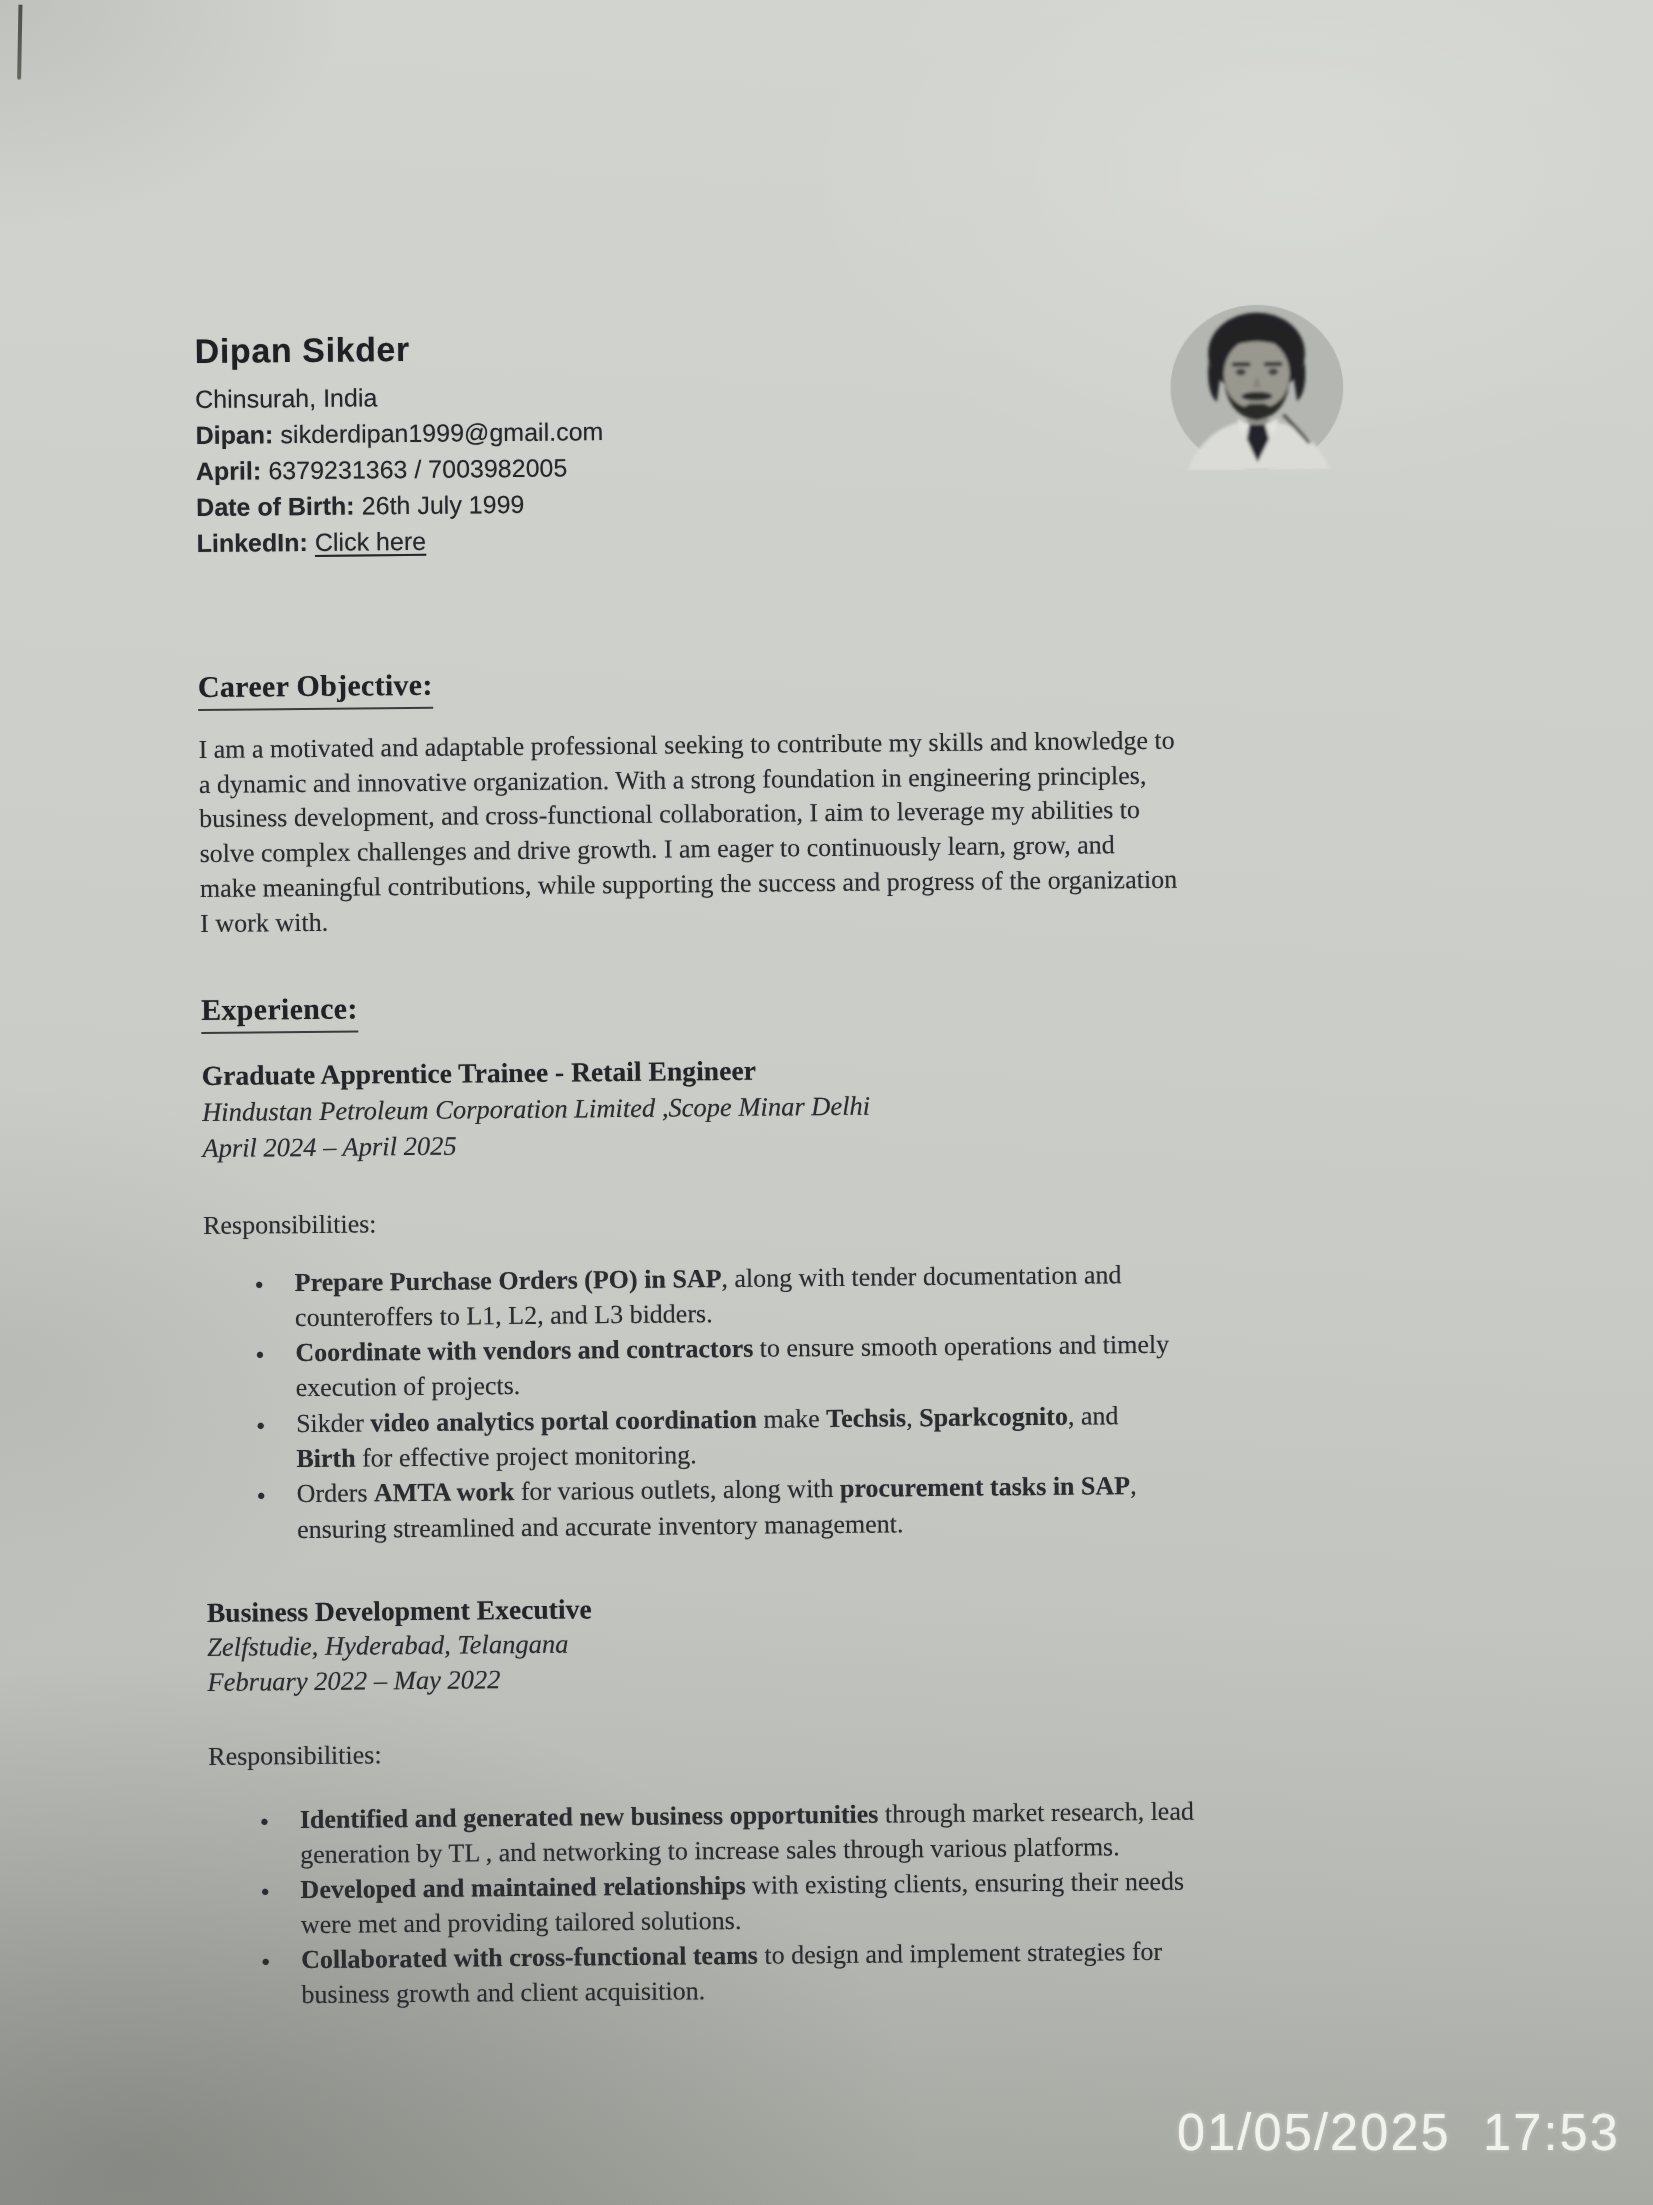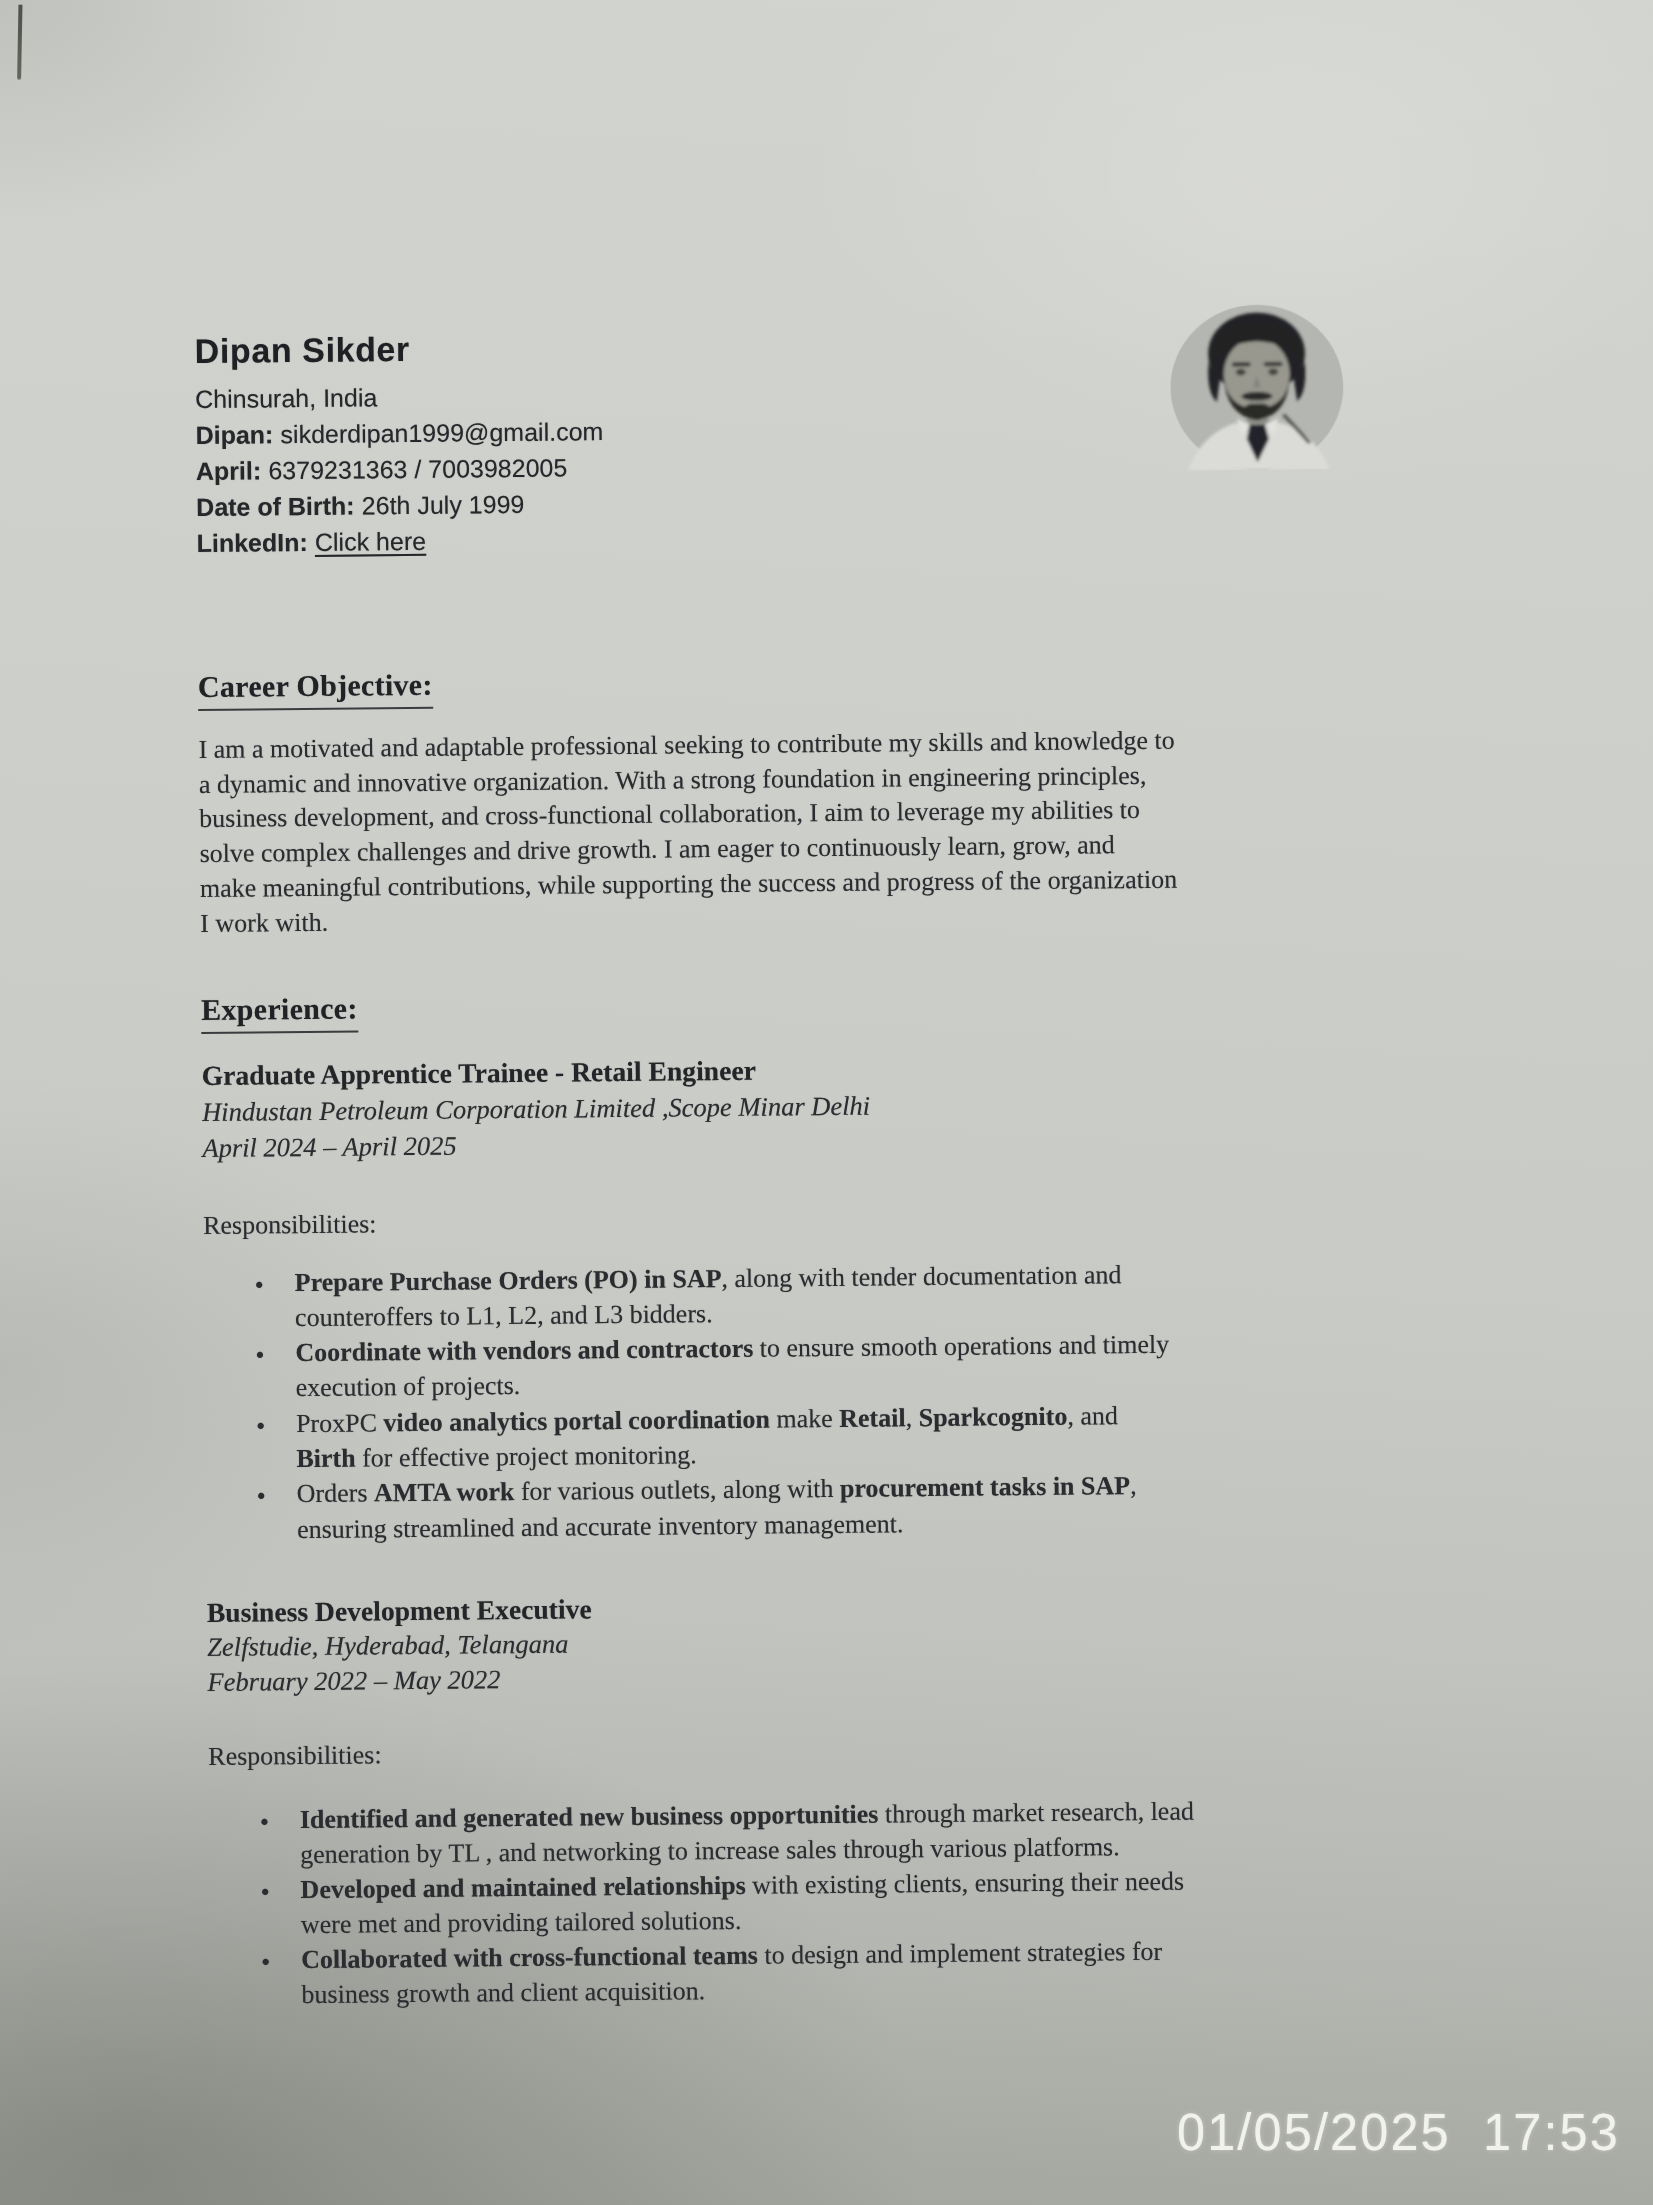--- a/index.html
+++ b/index.html
@@ -111,21 +111,21 @@
   <div class="ln co" style="top:1127px">April 2024 – April 2025</div>
   <div class="ln body47" style="top:1205px">Responsibilities:</div>
 
   <span class="marker" style="top:1265px">•</span>
   <div class="ln bl" style="top:1263px"><span class="b">Prepare Purchase Orders (PO) in SAP</span><span>, along with tender documentation and</span></div>
   <div class="ln bl" style="top:1298px"><span>counteroffers to L1, L2, and L3 bidders.</span></div>
   <span class="marker" style="top:1335px">•</span>
   <div class="ln bl" style="top:1333px"><span class="b">Coordinate with vendors and contractors</span><span> to ensure smooth operations and timely</span></div>
   <div class="ln bl" style="top:1368px"><span>execution of projects.</span></div>
   <span class="marker" style="top:1406px">•</span>
-  <div class="ln bl" style="top:1404px"><span>ProxPC </span><span class="b">video analytics portal coordination</span><span> make </span><span class="b">Retail</span><span>, </span><span class="b">Sparkcognito</span><span>, and</span></div>
+  <div class="ln bl" style="top:1404px"><span>Sikder </span><span class="b">video analytics portal coordination</span><span> make </span><span class="b">Techsis</span><span>, </span><span class="b">Sparkcognito</span><span>, and</span></div>
   <div class="ln bl" style="top:1439px"><span class="b">Birth</span><span> for effective project monitoring.</span></div>
   <span class="marker" style="top:1476px">•</span>
   <div class="ln bl" style="top:1474px"><span>Orders </span><span class="b">AMTA work</span><span> for various outlets, along with </span><span class="b">procurement tasks in SAP</span><span>,</span></div>
   <div class="ln bl" style="top:1510px"><span>ensuring streamlined and accurate inventory management.</span></div>
 
   <div class="ln jt" style="top:1591px">Business Development Executive</div>
   <div class="ln co" style="top:1626px">Zelfstudie, Hyderabad, Telangana</div>
   <div class="ln co" style="top:1661px">February 2022 – May 2022</div>
   <div class="ln body47" style="top:1736px">Responsibilities:</div>
 

